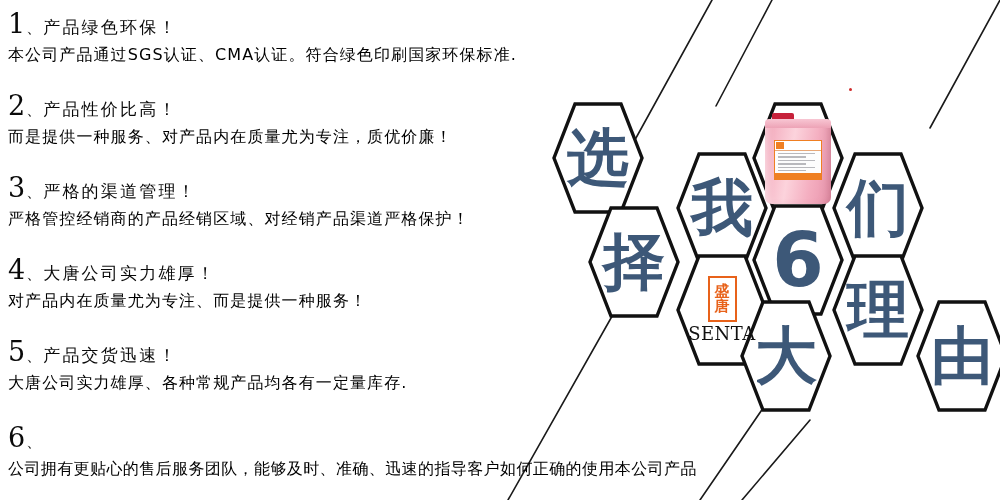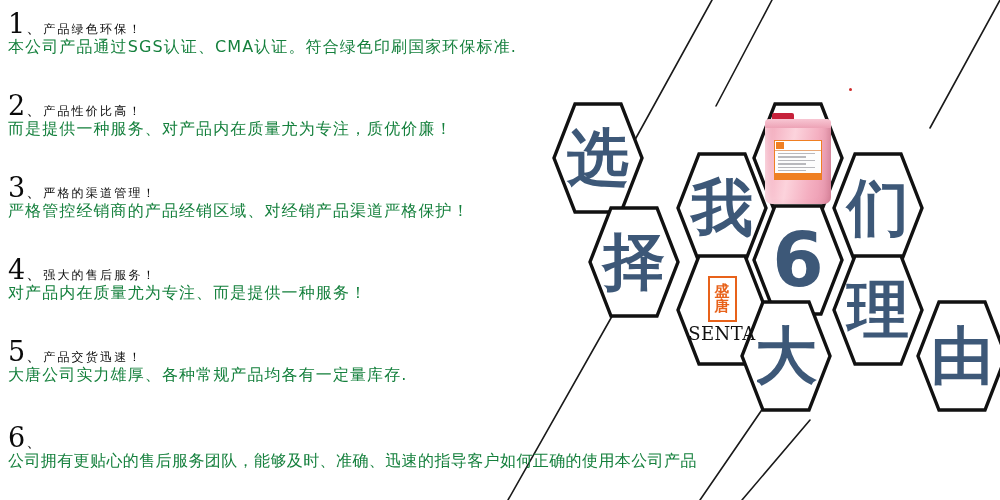--- a/index.html
+++ b/index.html
@@ -19,25 +19,25 @@
   .feat-head{
     display:flex;align-items:baseline;white-space:nowrap;
     color:#0a0a0a;line-height:1;
   }
   .feat-num{
     font-family:"DejaVu Serif","Liberation Serif",serif;
     font-size:27px;font-weight:400;letter-spacing:0;
   }
   .feat-dun{font-size:15px;margin-left:1px;margin-right:2px;}
   .feat-title{
-    font-size:12px;font-weight:400;letter-spacing:2.2px;
+    font-size:17px;font-weight:400;letter-spacing:2.2px;
     font-family:"DejaVu Sans","Liberation Sans",sans-serif;
   }
   .feat-body{
-    margin-top:0;font-size:16px;color:#15803d;
+    margin-top:8px;font-size:16px;color:#000000;
     letter-spacing:1.1px;white-space:nowrap;line-height:1.25;
   }
 
   
   .honey{position:absolute;left:0;top:0;width:1000px;height:500px;z-index:5;pointer-events:none;}
   .hex{
     position:absolute;pointer-events:auto;
     display:flex;align-items:center;justify-content:center;
   }
   .hex-svg{position:absolute;inset:0;width:100%;height:100%;}
@@ -143,21 +143,21 @@
         <span class="feat-dun">、</span>
         <span class="feat-title">严格的渠道管理！</span>
       </div>
       <div class="feat-body">严格管控经销商的产品经销区域、对经销产品渠道严格保护！</div>
     </div>
 
     <div class="feature" style="top:256px;">
       <div class="feat-head">
         <span class="feat-num">4</span>
         <span class="feat-dun">、</span>
-        <span class="feat-title">强大的售后服务！</span>
+        <span class="feat-title">大唐公司实力雄厚！</span>
       </div>
       <div class="feat-body">对产品内在质量尤为专注、而是提供一种服务！</div>
     </div>
 
     <div class="feature" style="top:338px;">
       <div class="feat-head">
         <span class="feat-num">5</span>
         <span class="feat-dun">、</span>
         <span class="feat-title">产品交货迅速！</span>
       </div>

